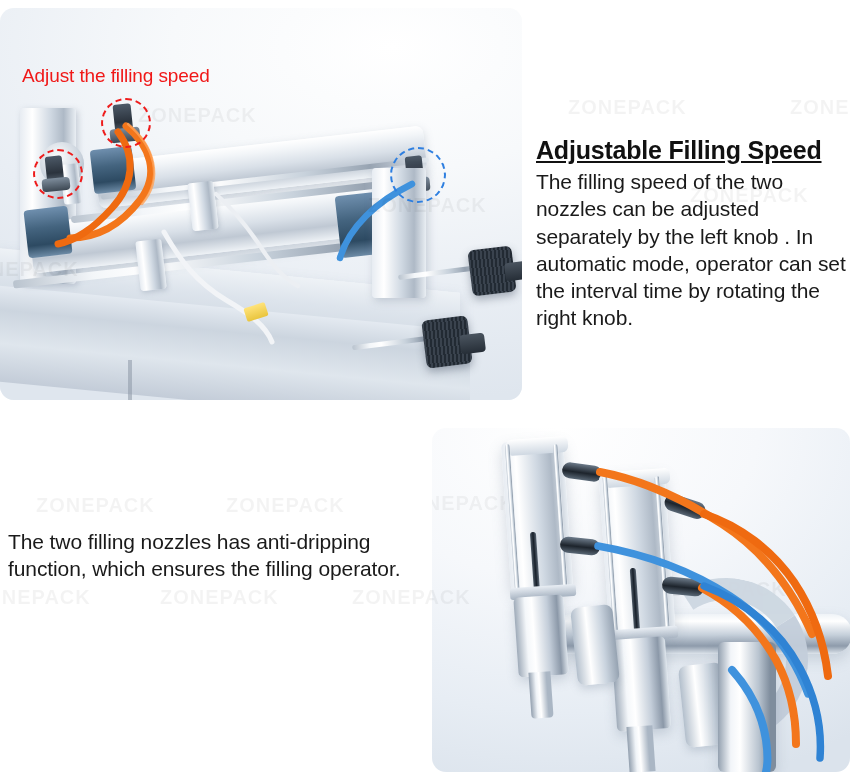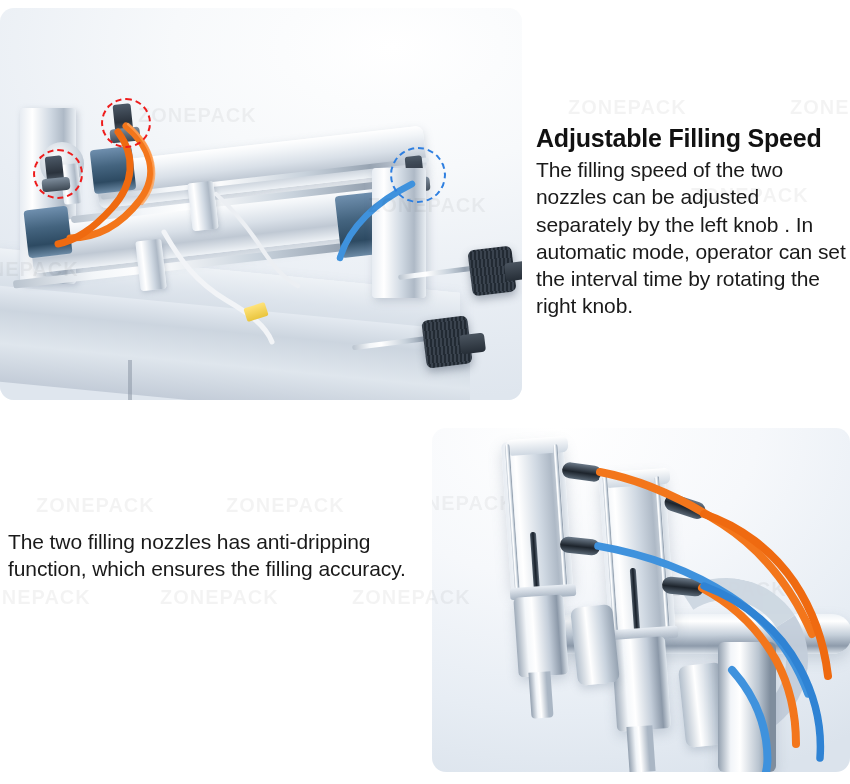--- a/index.html
+++ b/index.html
@@ -59,21 +59,21 @@
 
   
   #top-copy{
     position:absolute;left:536px;top:124px;width:310px;
   }
   #bottom-copy{
     position:absolute;left:8px;top:528px;width:425px;
   }
   .headline{
     font-size:25px;font-weight:700;color:#111;
-    line-height:1.12;margin:0 0 4px 0;letter-spacing:-.2px;
+    line-height:1.12;margin:12px 0 4px 0;letter-spacing:-.2px;text-decoration:underline;
   }
   .body-copy{
     font-size:21px;color:#1a1a1a;line-height:1.30;margin:0;
     letter-spacing:-.1px;
   }
 
   
   .callout{
     position:absolute;font-size:19px;white-space:nowrap;
     letter-spacing:-.1px;
@@ -191,29 +191,30 @@
               background:linear-gradient(180deg,#4a545f,#262e37);transform:rotate(-7deg);"></div>
 
   <div class="wm" style="left:138px;top:96px;">ZONEPACK</div>
   <div class="wm" style="left:368px;top:186px;">ZONEPACK</div>
   <div class="wm" style="left:-40px;top:250px;">ZONEPACK</div>
 
   <div class="dcircle" id="circ-red-a"></div>
   <div class="dcircle" id="circ-red-b"></div>
   <div class="dcircle" id="circ-blue"></div>
 
+  <div class="callout" id="label-speed">Adjust the filling speed</div>
 </div>
 
 <div id="top-copy">
   <h2 class="headline">Adjustable Filling Speed</h2>
   <p class="body-copy">The filling speed of the two nozzles can be adjusted separately by the left knob . In automatic mode, operator can set the interval time by rotating the right knob.</p>
 </div>
 
 <div id="bottom-copy">
-  <p class="body-copy">The two filling nozzles has anti-dripping function, which ensures the filling accuracy.</p>
+  <p class="body-copy">The two filling nozzles has anti-dripping function, which ensures the filling operator.</p>
 </div>
 
 <div class="panel" id="bottom-photo">
 
   <div class="wm" style="left:-36px;top:64px;">ZONEPACK</div>
   <div class="wm" style="left:236px;top:150px;">ZONEPACK</div>
 
   <div style="position:absolute;left:120px;top:186px;width:300px;height:40px;border-radius:20px;
               background:linear-gradient(180deg,#eff3f7 0%,#ffffff 18%,#c6d0db 52%,#8e9bab 80%,#dde4eb 100%);
               box-shadow:0 6px 14px rgba(120,135,155,.28);"></div>

